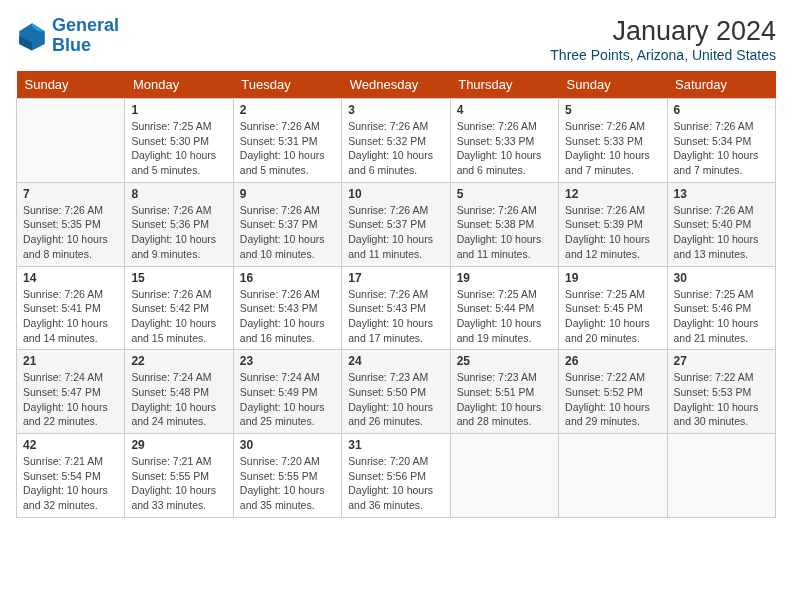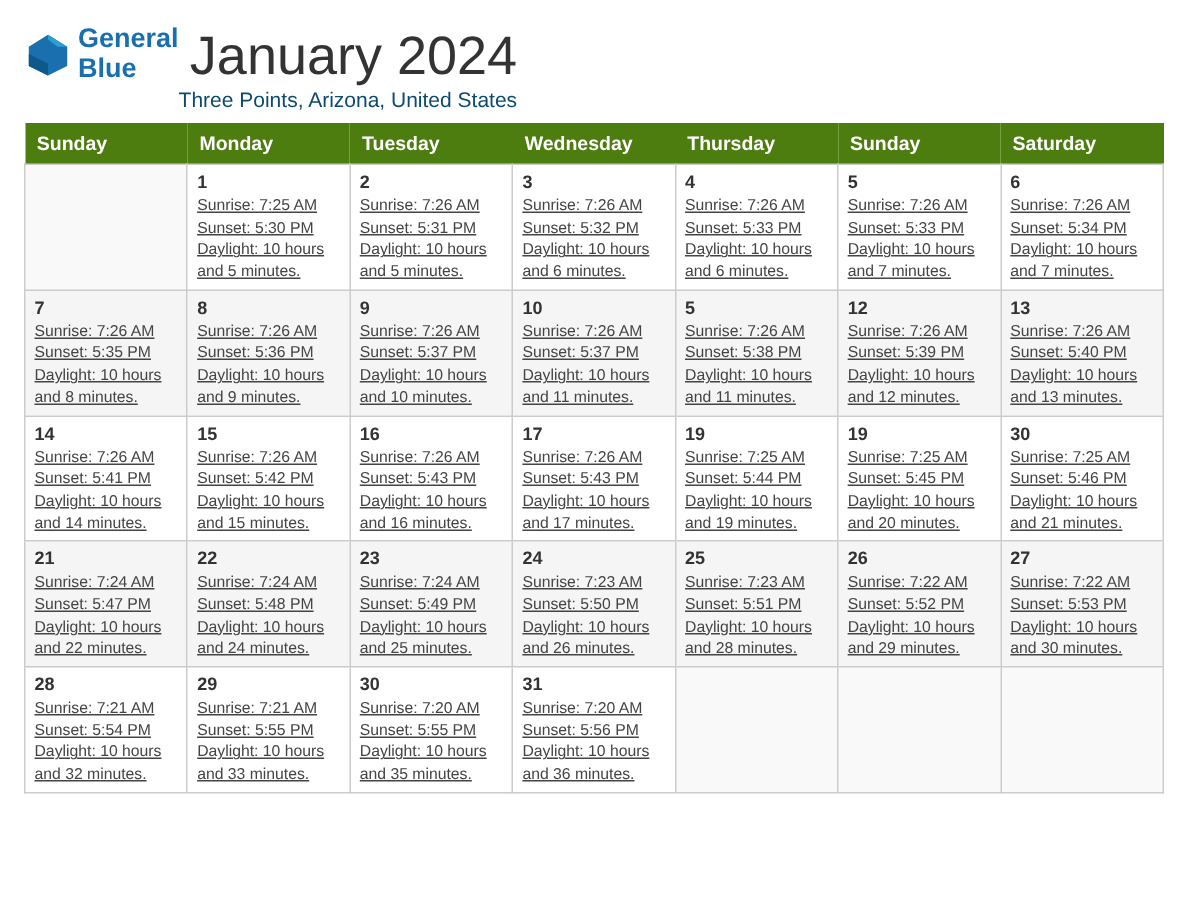--- a/index.html
+++ b/index.html
@@ -5,21 +5,21 @@
     * { box-sizing: border-box; margin: 0; padding: 0; }
     body {
       font-family: Arial, sans-serif;
       background: #fff;
       width: 792px;
       min-height: 612px;
       padding: 16px;
     }
     .header {
       display: flex;
-      justify-content: flex-start;
+      justify-content: space-between;
       align-items: flex-start;
       margin-bottom: 8px;
     }
     .logo {
       display: flex;
       align-items: center;
       gap: 4px;
     }
     .logo-text {
       font-size: 18px;
@@ -31,40 +31,40 @@
       color: #1a6faf;
     }
     .logo-icon {
       width: 32px;
       height: 32px;
     }
     .title-block {
       text-align: right;
     }
     .month-title {
-      font-size: 36px;
+      font-size: 27px;
       font-weight: normal;
       color: #333;
     }
     .location {
       font-size: 14px;
       color: #0c4a6e;
     }
     table {
       width: 100%;
       border-collapse: collapse;
       font-size: 11px;
     }
     thead tr th {
-      background-color: #4d7c0f;
+      background-color: #c2410c;
       color: #fff;
       text-align: left;
       padding: 6px 8px;
       font-size: 13px;
-      font-weight: bold;
+      font-weight: normal;
     }
     tbody tr td {
       border: 1px solid #ccc;
       vertical-align: top;
       padding: 4px 6px;
       width: 108px;
       min-height: 80px;
       color: #333;
     }
     tbody tr:nth-child(odd) {
@@ -76,21 +76,20 @@
     .day-number {
       font-weight: bold;
       font-size: 12px;
       display: block;
       margin-bottom: 2px;
     }
     .day-info {
       font-size: 10.5px;
       line-height: 1.4;
       color: #444;
-      text-decoration: underline;
     }
     .empty-cell {
       background: #f9f9f9;
     }
   </style>
 </head>
 <body>
 
 <div class="header">
   <div class="logo">
@@ -235,21 +234,21 @@
           <span class="day-number">26</span>
           <div class="day-info">Sunrise: 7:22 AM<br>Sunset: 5:52 PM<br>Daylight: 10 hours<br>and 29 minutes.</div>
         </td>
         <td>
           <span class="day-number">27</span>
           <div class="day-info">Sunrise: 7:22 AM<br>Sunset: 5:53 PM<br>Daylight: 10 hours<br>and 30 minutes.</div>
         </td>
       </tr>
       <tr>
         <td>
-          <span class="day-number">28</span>
+          <span class="day-number">42</span>
           <div class="day-info">Sunrise: 7:21 AM<br>Sunset: 5:54 PM<br>Daylight: 10 hours<br>and 32 minutes.</div>
         </td>
         <td>
           <span class="day-number">29</span>
           <div class="day-info">Sunrise: 7:21 AM<br>Sunset: 5:55 PM<br>Daylight: 10 hours<br>and 33 minutes.</div>
         </td>
         <td>
           <span class="day-number">30</span>
           <div class="day-info">Sunrise: 7:20 AM<br>Sunset: 5:55 PM<br>Daylight: 10 hours<br>and 35 minutes.</div>
         </td>

